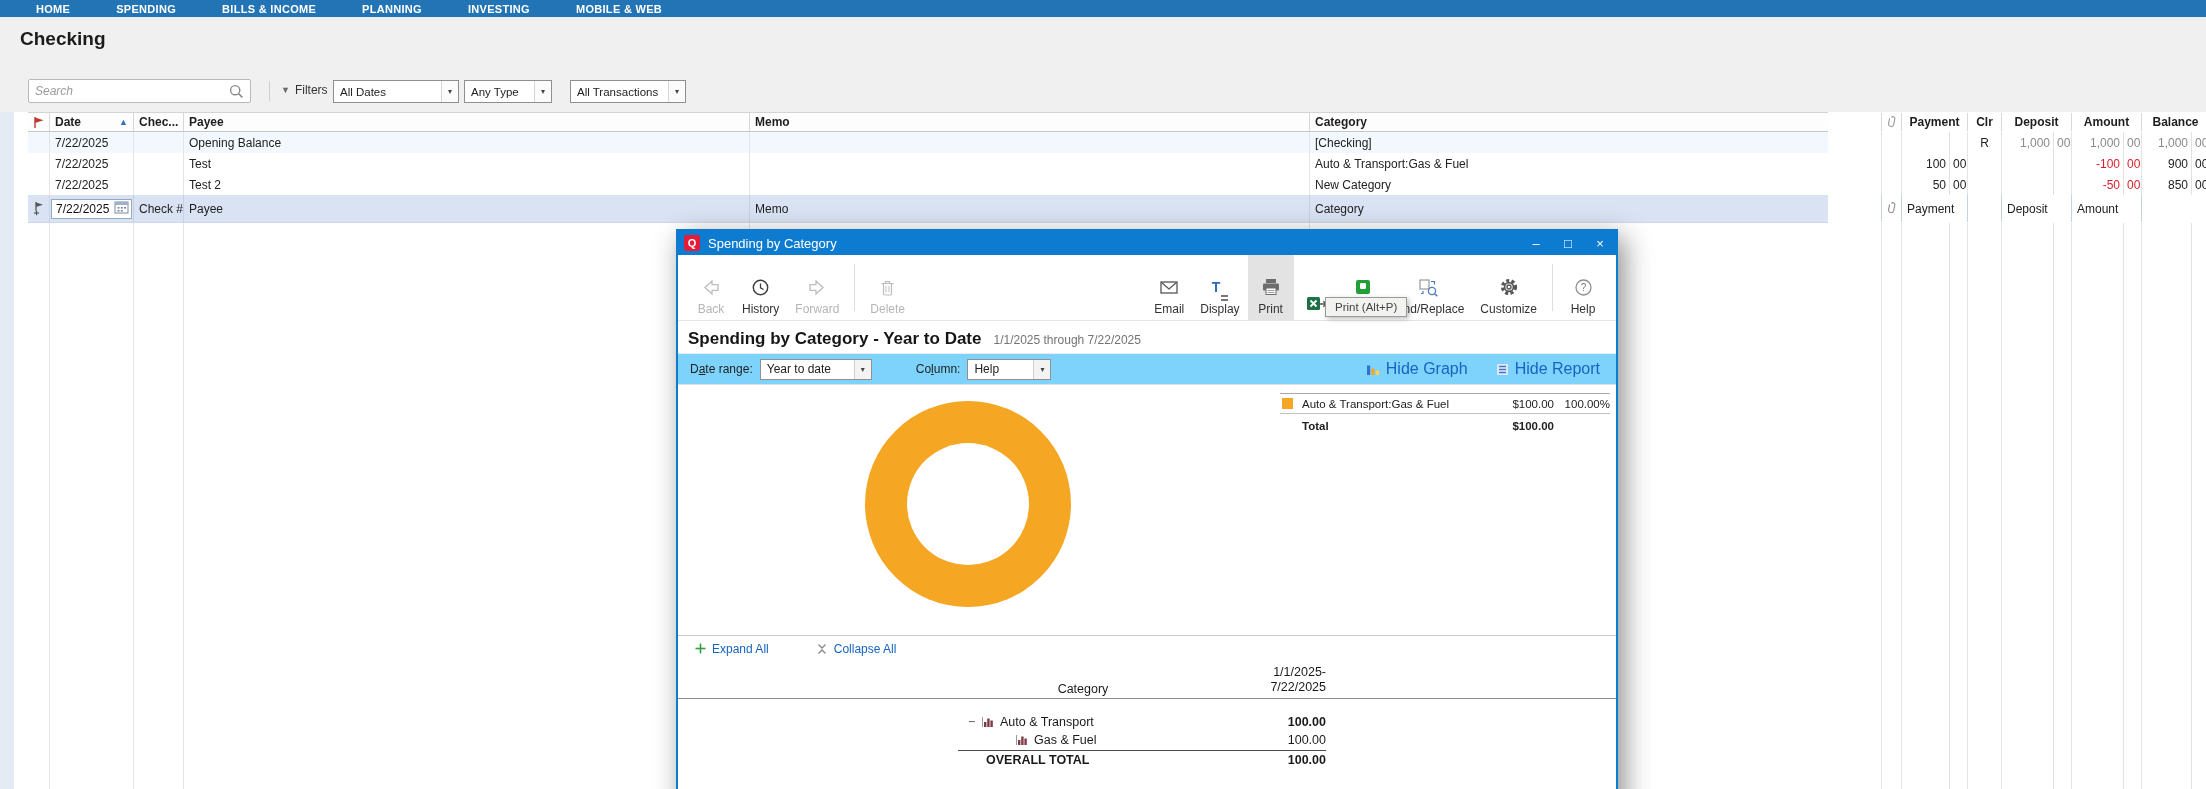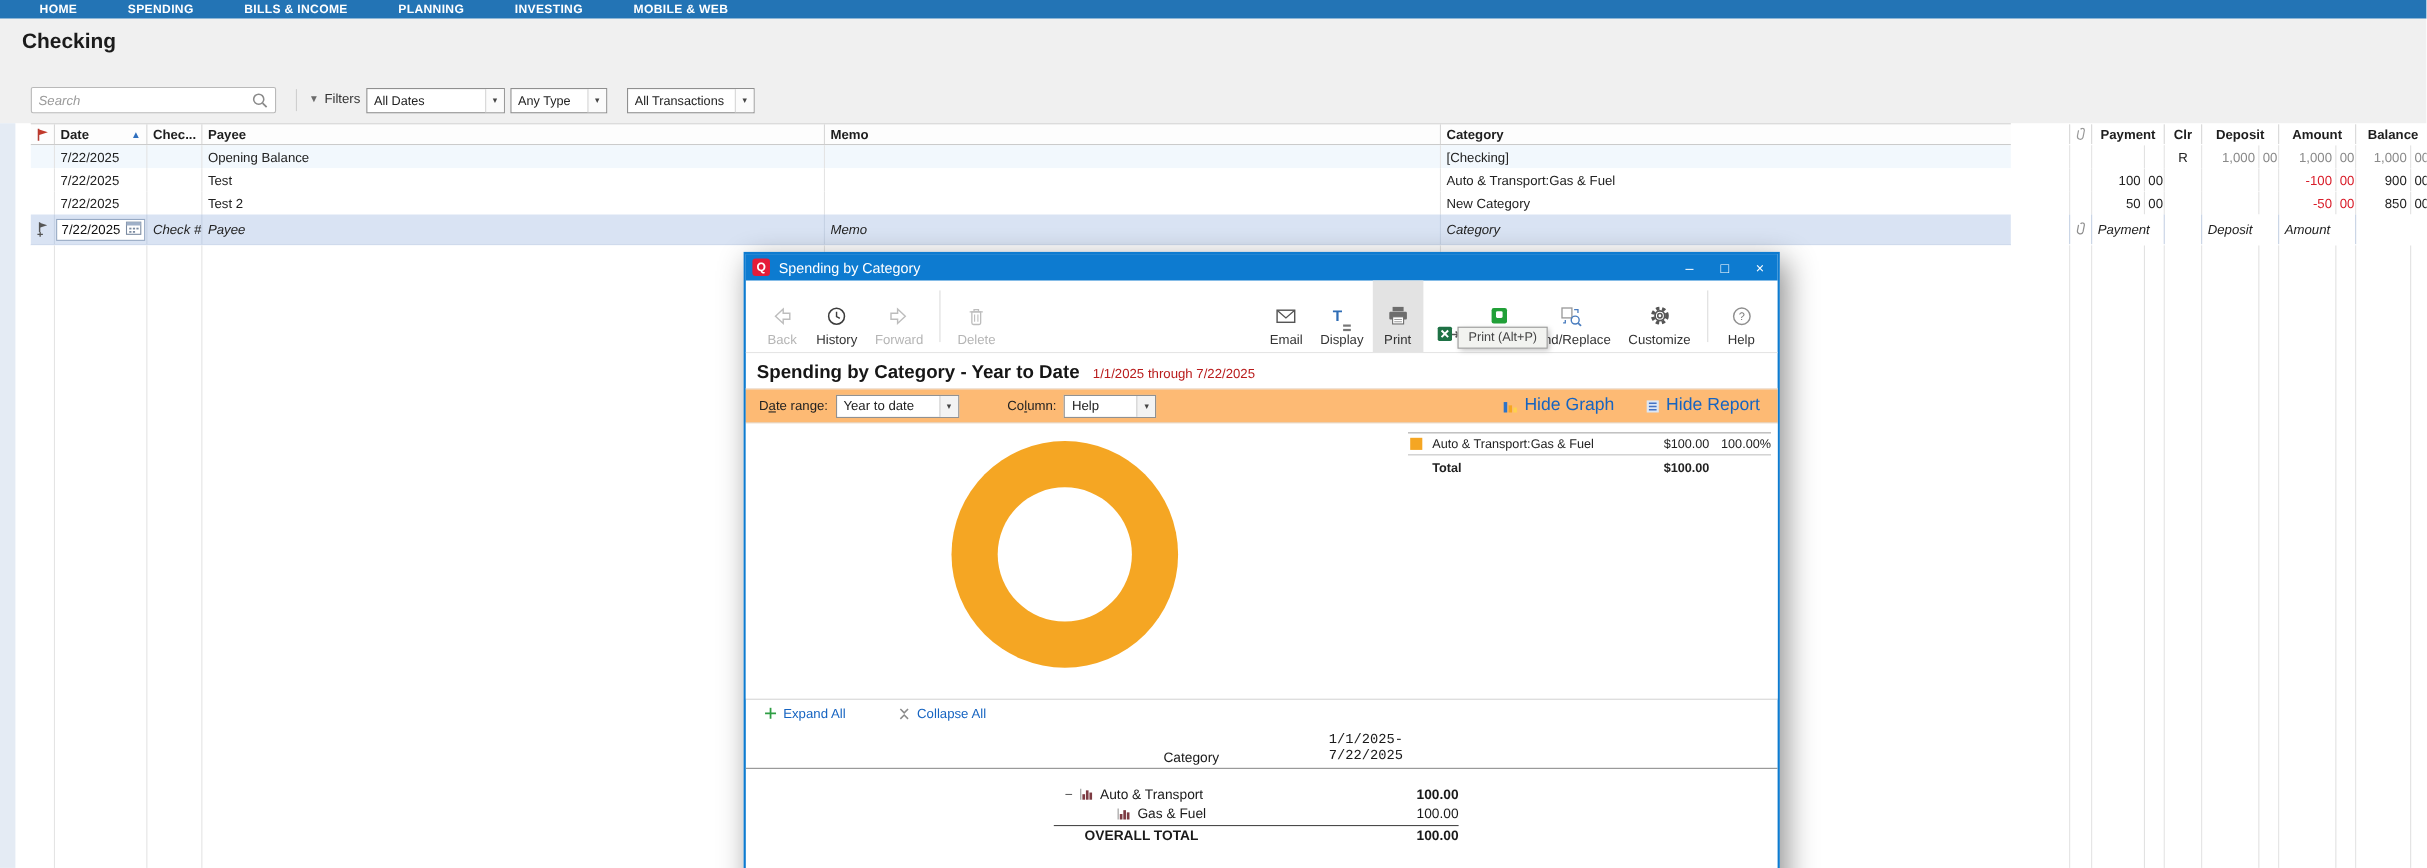--- a/index.html
+++ b/index.html
@@ -44,21 +44,21 @@
   .muted, .muted .d, .muted .c { color:#8a8a8a !important; }
   .sort-asc { color:#2f6fbe; font-size:9px; margin-left:auto; }
   .num { justify-content:flex-end; padding:0 !important; }
   .num .d { flex:1; text-align:right; padding-right:3px; }
   .num .c { width:18px; align-self:stretch; display:flex; align-items:center; padding-left:3px;
             border-left:1px solid #e2e2e2; }
   .neg, .neg .d, .neg .c { color:#d91e2a; }
   .clr-cell { justify-content:center; color:#555; }
   .erow { height:28px; background:#d9e3f3; border-bottom:1px solid #ccd8ea; }
   .erow > div { border-right:1px solid #c6d2e4; }
-  .ph { font-style:italic; color:#8f8f8f; }
+  .ph { color:#8f8f8f; }
   .date-input { background:#fff; border:1px solid #96a9c4; height:20px; width:100%;
                 display:flex; align-items:center; padding:0 2px 0 4px; font-size:12px; color:#111; }
   .date-input .cal { margin-left:auto; }
   .green-save { width:12px; height:18px; background:#259b3e; border-radius:2px 0 0 2px; margin-left:auto;
                 border:1px solid #157a2c; border-right:none; position:relative; }
   .green-save::after { content:""; position:absolute; left:2px; top:2px; width:6px; height:3px; background:#fff; }
   .frow { height:566px; background:#fff; }
   .frow > div { align-items:stretch; }
 
   
@@ -82,23 +82,23 @@
   .tsep { width:1px; background:#ddd; margin:9px 7px; }
   .tspacer { flex:1; }
   .t-display { font-size:14px; font-weight:bold; color:#2f6db5; position:relative; padding-right:8px; }
   .t-display i { position:absolute; right:0; bottom:2px; width:7px; border-top:2px solid #777;
                  box-shadow:0 4px 0 #777; height:2px; }
   .tooltip { position:absolute; left:647px; top:66px; background:#f2f3f0; border:1px solid #9a9a9a;
              padding:3px 9px; font-size:11.5px; color:#444; z-index:60; box-shadow:2px 2px 5px rgba(0,0,0,.25); }
 
   .report-header { height:32px; padding:8px 0 0 10px; display:flex; align-items:baseline; gap:12px; }
   .rep-title { font-size:17px; font-weight:bold; color:#161616; }
-  .rep-sub { font-size:12px; color:#b91c1c; }
-
-  .controls { height:32px; background:#fdba74; border-top:1px solid #ececec; border-bottom:1px solid #e0e0e0;
+  .rep-sub { font-size:12px; color:#737373; }
+
+  .controls { height:32px; background:#7dd3fc; border-top:1px solid #ececec; border-bottom:1px solid #e0e0e0;
               display:flex; align-items:center; padding:0 12px; font-size:12px; color:#222; }
   .u { text-decoration:underline; }
   .combo { display:inline-flex; align-items:center; border:1px solid #919191; background:#fff; height:21px;
            margin-left:7px; font-size:12px; }
   .combo .cv { padding-left:6px; flex:1; white-space:nowrap; }
   .combo .arr { margin-left:auto; width:17px; height:100%; display:flex; align-items:center; justify-content:center;
                 font-size:8px; color:#444; border-left:1px solid #cfcfcf; background:#f3f3f3; }
   .combo1 { width:112px; } .combo2 { width:84px; }
   .col-label { margin-left:44px; }
   .ctl-links { margin-left:auto; display:flex; align-items:center; gap:28px; padding-right:4px; }
@@ -116,21 +116,21 @@
   .ltotal { display:flex; align-items:center; height:23px; font-weight:bold; }
   .ltotal .nm { flex:1; padding-left:22px; }
 
   .expand-row { height:26px; border-top:1px solid #c9c9c9; display:flex; align-items:center;
                 padding-left:17px; gap:47px; }
   .exp-link { display:flex; align-items:center; gap:6px; color:#1664c1; font-size:12px; cursor:default; }
 
   .rtable { font-size:12.5px; color:#1a1a1a; }
   .rt-head { display:flex; align-items:flex-end; border-bottom:1px solid #8f8f8f; padding:4px 0 2px; }
   .rt-hcat { margin-left:280px; width:250px; text-align:center; }
-  .rt-hper { width:118px; text-align:left; line-height:1.22;font-family:Liberation Mono, monospace; }
+  .rt-hper { width:118px; text-align:right; line-height:1.22; }
   .rt-body { margin-left:280px; width:368px; padding-top:14px; }
   .trow { display:flex; align-items:center; height:18px; }
   .trow .cat { width:250px; display:flex; align-items:center; }
   .trow .val { width:118px; text-align:right; }
   .bold { font-weight:bold; }
   .minus { width:13px; margin-left:10px; color:#555; }
   .ind1 { padding-left:57px; }
   .catlbl { margin-left:6px; white-space:nowrap; }
   .overall { display:flex; align-items:center; height:19px; border-top:1px solid #4a4a4a; margin-top:1px; font-weight:bold; }
   .overall .cat { width:250px; padding-left:28px; }

